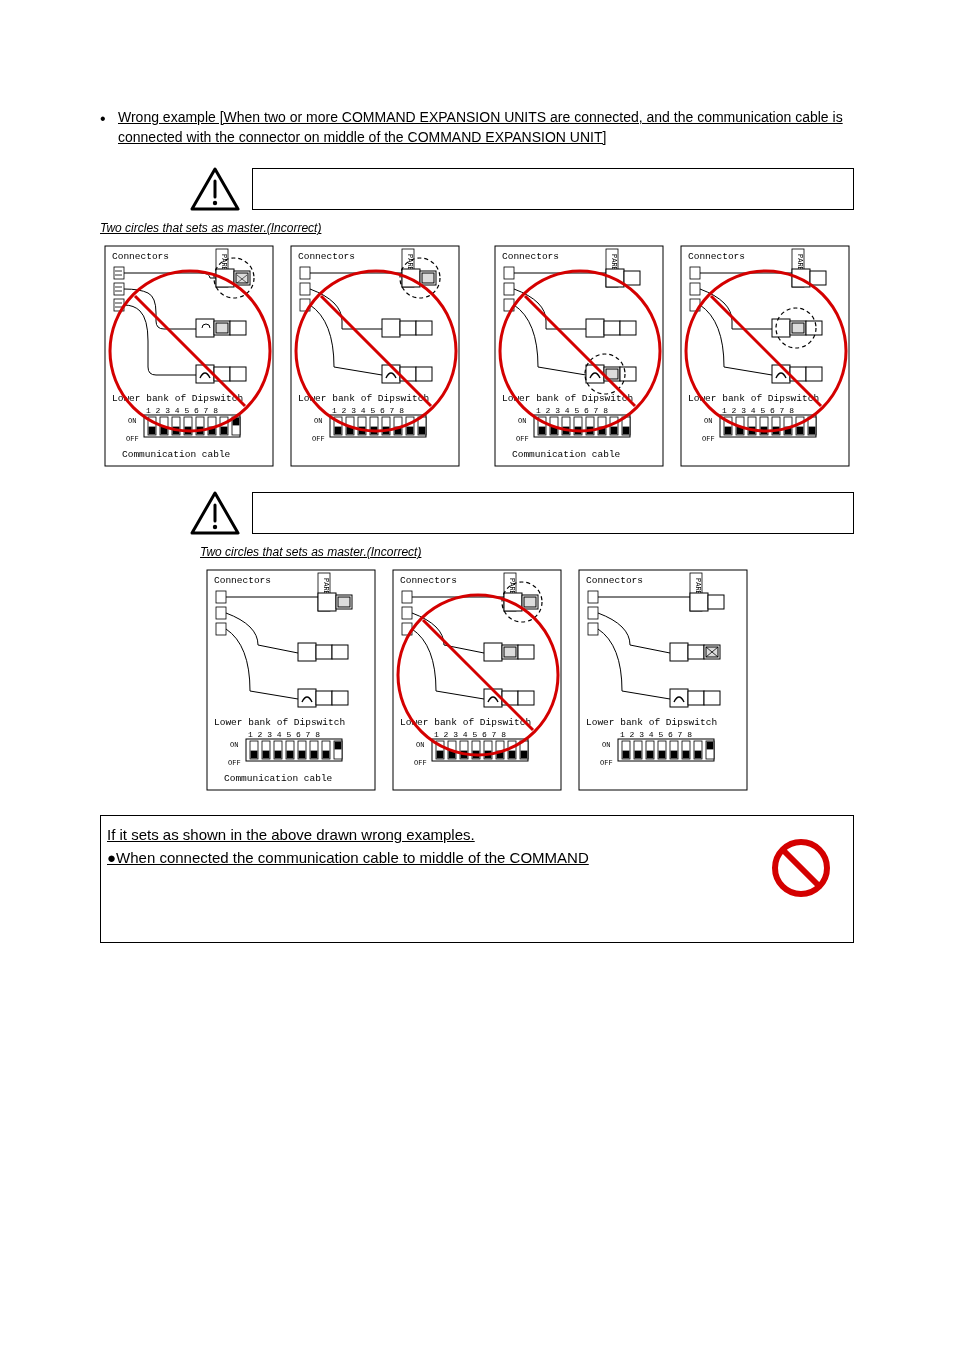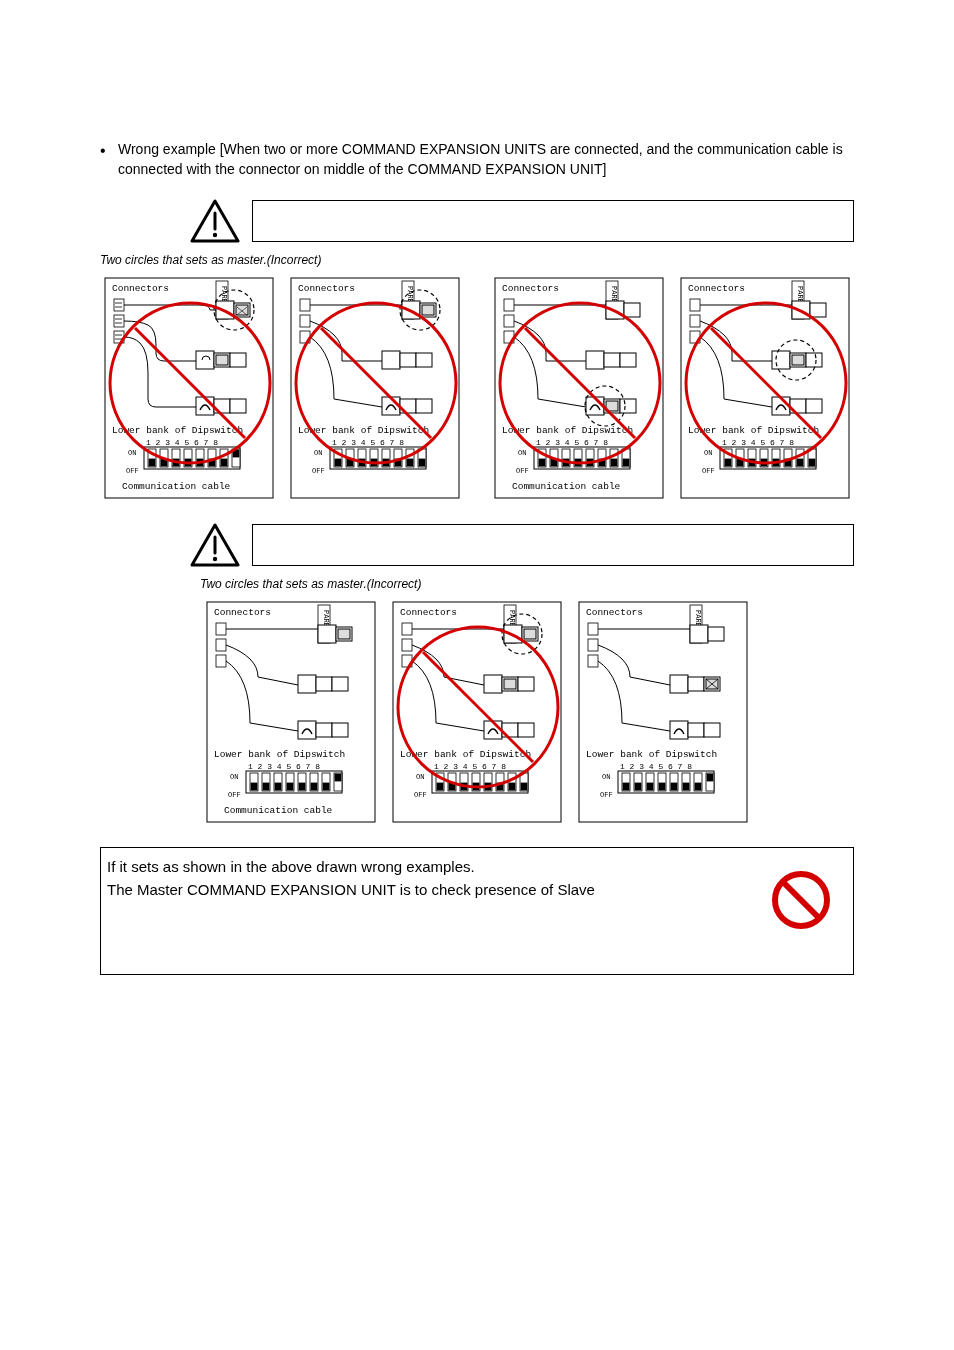--- a/index.html
+++ b/index.html
@@ -6,21 +6,22 @@
     margin: 0;
     padding: 0;
     width: 954px;
     height: 1350px;
     font-family: Arial, sans-serif;
     background: #fff;
     color: #000;
     position: relative;
   }
   .page {
-    padding: 120px 100px 40px 100px;
+    padding: 88px 100px 40px 100px;
+    text-decoration: underline;
   }
   .bullet {
     font-size: 14px;
     margin: 20px 0 0 18px;
     position: relative;
     line-height: 1.4;
   }
   .bullet::before {
     content: "•";
     position: absolute;
@@ -562,20 +563,20 @@
             <rect x="121" y="186" width="6" height="7" fill="#000"></rect>
           <rect x="132" y="176" width="8" height="18"></rect>
             <rect x="133" y="177" width="6" height="7" fill="#000"></rect>
         </g>
       </svg>
     </div>
   </div>
 
   <div class="prohibited-box">
     <div>If it sets as shown in the above drawn wrong examples.</div>
-    <div>The Master COMMAND EXPANSION UNIT is to check presence of Slave</div>
+    <div>●When connected the communication cable to middle of the COMMAND</div>
     <svg class="pro-icon" width="64" height="64">
       <circle cx="32" cy="32" r="26" fill="none" stroke="#d40000" stroke-width="6"></circle>
       <line x1="14" y1="14" x2="50" y2="50" stroke="#d40000" stroke-width="6"></line>
     </svg>
   </div>
 
 </div>
 
 </body></html>

